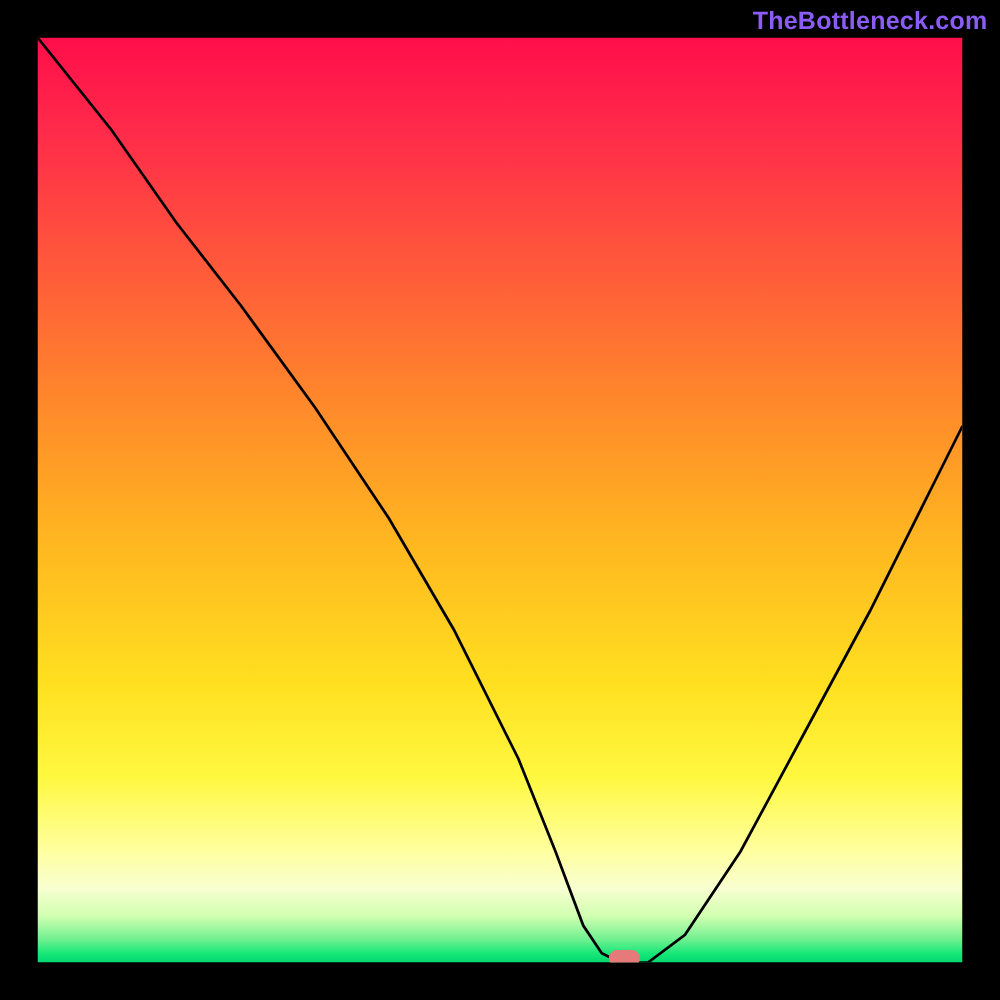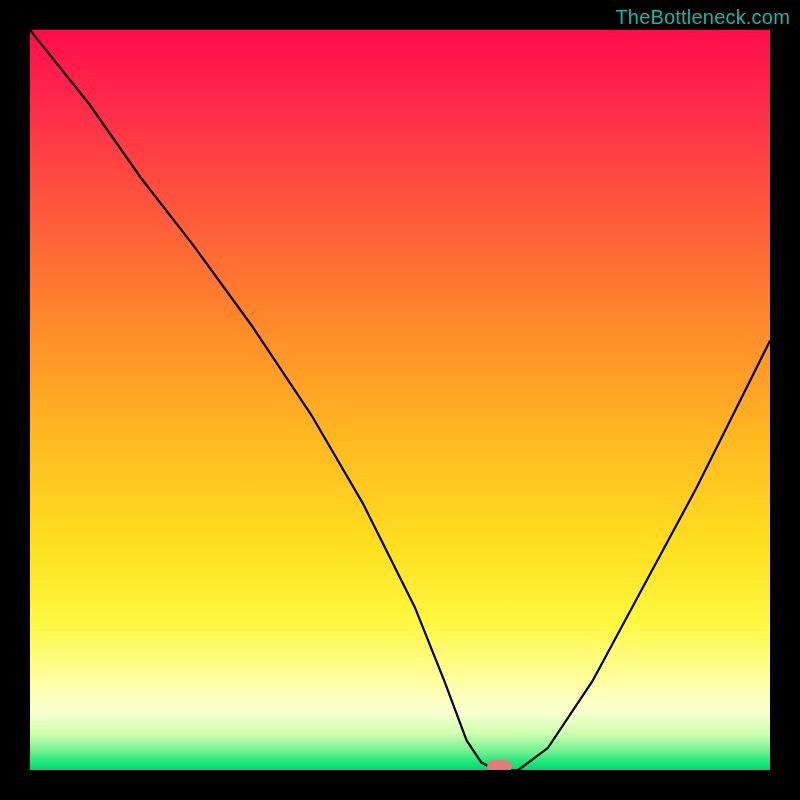--- a/index.html
+++ b/index.html
@@ -58,23 +58,23 @@
   }
   .marker {
     position: absolute;
     border-radius: 9px;
     background: #e67a7a;
   }
   .attribution {
     position: absolute;
     top: 6px;
     right: 10px;
-    color: #14b8a6;
+    color: #8b5cf6;
     font-size: 20px;
-    font-weight: 400;
+    font-weight: 700;
     letter-spacing: 0.2px;
   }
 </style>
 </head>
 <body>
 
 <div class="frame">
   <div class="attribution">TheBottleneck.com</div>
 
   <div class="plot-area">

